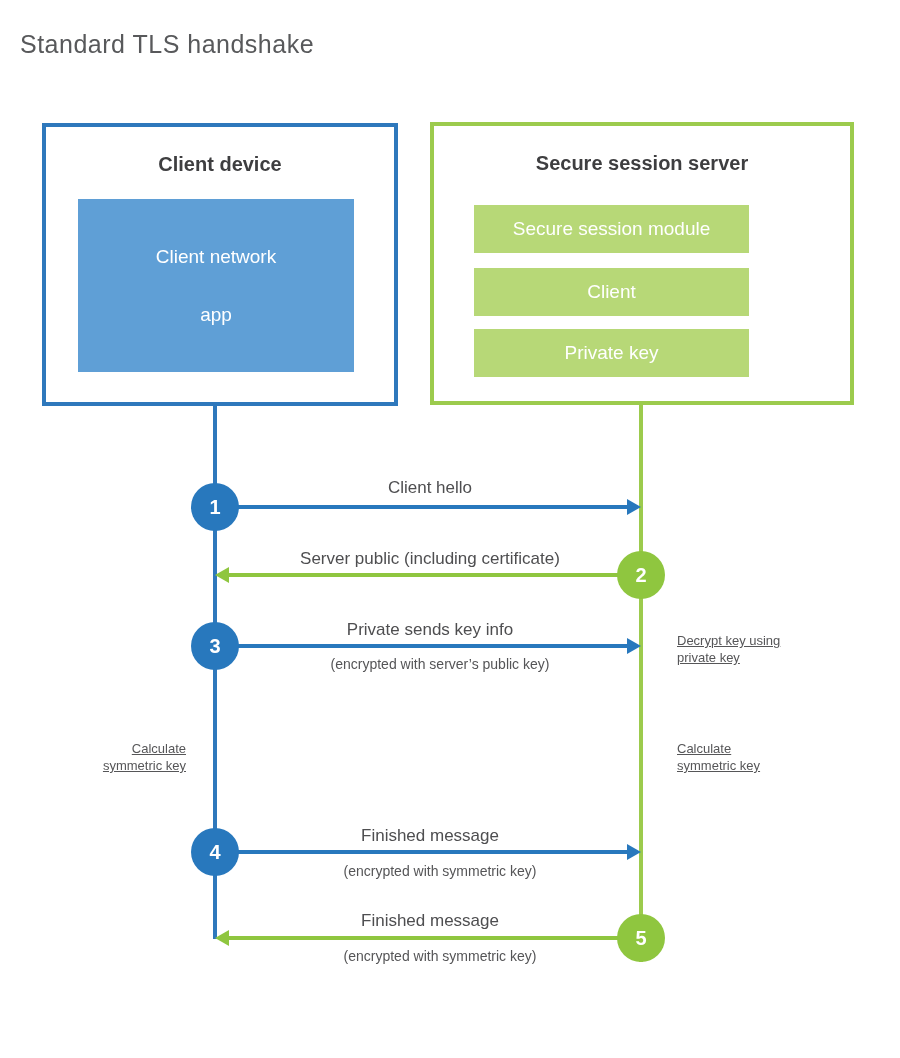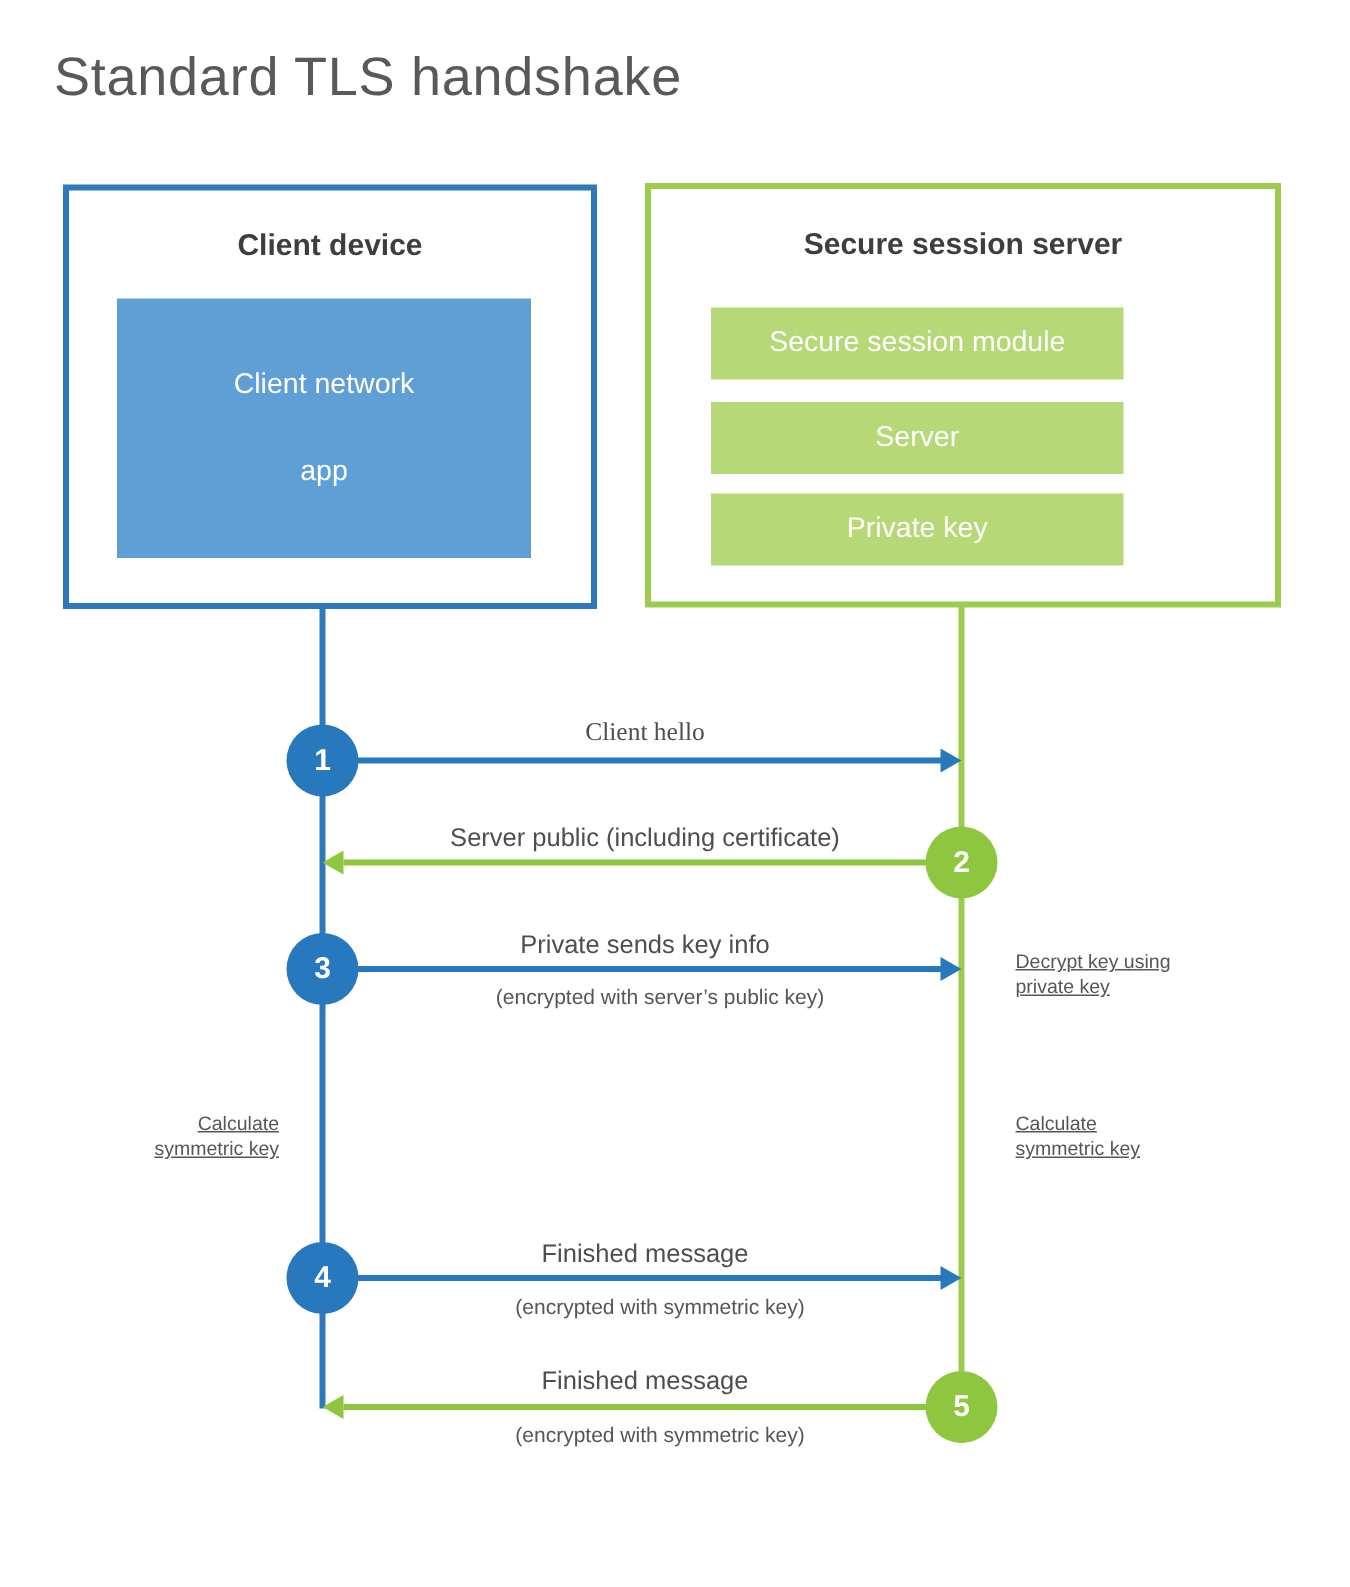--- a/index.html
+++ b/index.html
@@ -3,21 +3,21 @@
 <meta charset="utf-8">
 <style>
   html,body{margin:0;padding:0;background:#ffffff;}
   #canvas{
     position:relative;width:900px;height:1058px;background:#ffffff;overflow:hidden;
     font-family:"Liberation Sans","DejaVu Sans",sans-serif;
   }
   .abs{position:absolute;}
   
   #page-title{
-    left:36px;top:30px;font-size:36px;font-weight:300;letter-spacing:.5px;color:#58595B;
+    left:20px;top:30px;font-size:25px;font-weight:300;letter-spacing:.5px;color:#58595B;
   }
   
   .actor-box{box-sizing:border-box;background:#fff;}
   #client-box{left:42px;top:123px;width:356px;height:283px;border:4px solid #2E78BC;}
   #server-box{left:430px;top:122px;width:424px;height:283px;border:4px solid #9CCB4D;}
   .actor-title{
     left:0;top:26px;width:100%;text-align:center;font-size:20px;font-weight:bold;color:#3E3E40;
   }
   #client-app{
     left:32px;top:72px;width:276px;height:173px;background:#5F9FD6;color:#ffffff;
@@ -70,28 +70,28 @@
     <div class="abs actor-title">Client device</div>
     <div class="abs" id="client-app">
       <span>Client network</span>
       <span>app</span>
     </div>
   </div>
 
   <div class="abs actor-box" id="server-box">
     <div class="abs actor-title">Secure session server</div>
     <div class="abs server-bar" style="top:79px;">Secure session module</div>
-    <div class="abs server-bar" style="top:142px;">Server</div>
+    <div class="abs server-bar" style="top:142px;">Client</div>
     <div class="abs server-bar" style="top:203px;">Private key</div>
   </div>
 
   <div class="abs lifeline" id="client-lifeline"></div>
   <div class="abs lifeline" id="server-lifeline"></div>
 
-  <div class="abs msg-label" style="top:478px;font-family:Liberation Serif, serif;">Client hello</div>
+  <div class="abs msg-label" style="top:478px;">Client hello</div>
   <div class="abs arrow-line arrow-blue" style="left:237px;top:505px;width:391px;"></div>
   <div class="abs arrow-head head-right-blue" style="left:627px;top:499px;"></div>
   <div class="abs step-circle step-blue" style="left:191px;top:483px;">1</div>
 
   <div class="abs msg-label" style="top:549px;">Server public (including certificate)</div>
   <div class="abs arrow-line arrow-green" style="left:229px;top:573px;width:392px;"></div>
   <div class="abs arrow-head head-left-green" style="left:215px;top:567px;"></div>
   <div class="abs step-circle step-green" style="left:617px;top:551px;">2</div>
 
   <div class="abs msg-label" style="top:620px;">Private sends key info</div>

